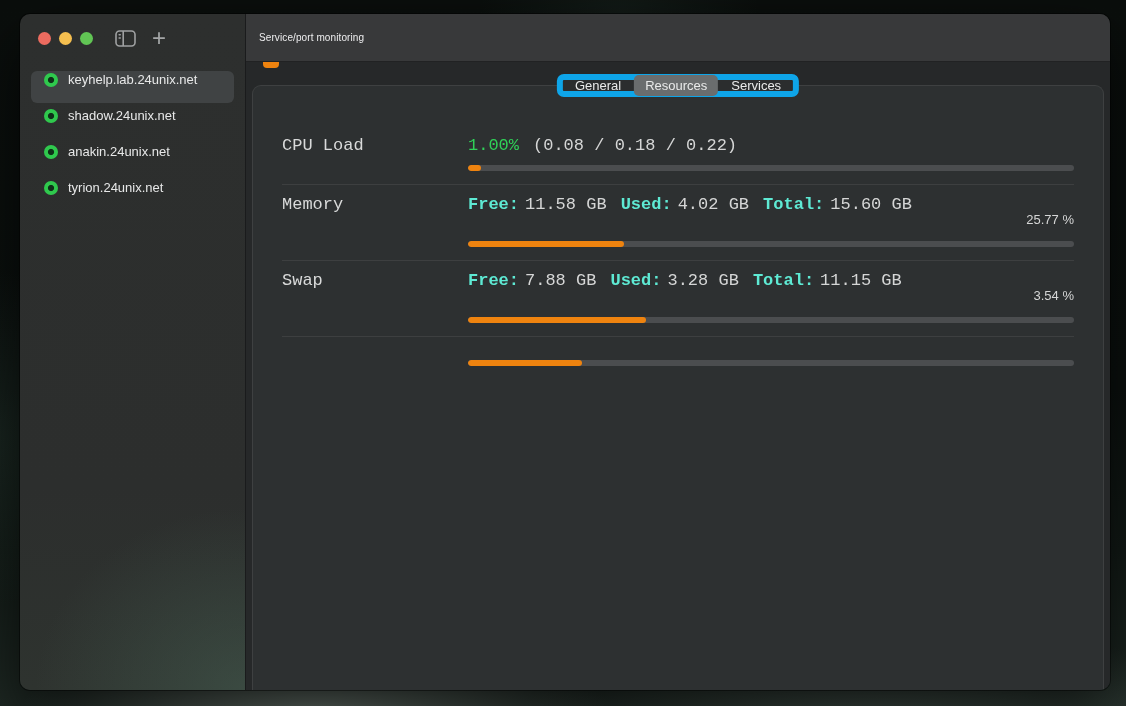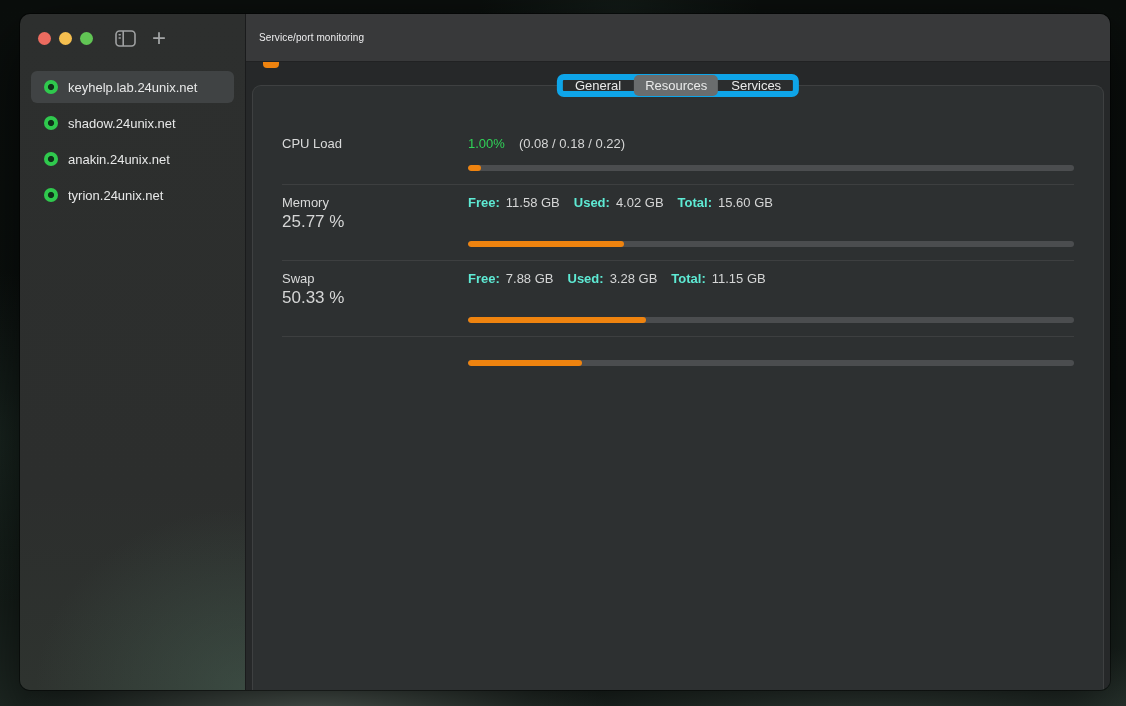--- a/index.html
+++ b/index.html
@@ -34,21 +34,21 @@
   .light { width:13px; height:13px; border-radius:50%; }
   .light.red    { background:#ec6b5f; }
   .light.yellow { background:#f5bf4f; }
   .light.green  { background:#61c554; }
   .tool-icons { display:flex; align-items:center; gap:16px; margin-left:22px; }
   .tool-btn { background:none; border:none; cursor:pointer; display:flex; align-items:center; justify-content:center; padding:0; }
   .plus-glyph { color:#a4a6a7; font-size:24px; font-weight:300; line-height:18px; }
 
   .server-list { padding:9px 11px; display:flex; flex-direction:column; gap:4px; }
   .server-item {
-    display:flex; align-items:center; gap:10px; height:24px;
+    display:flex; align-items:flex-end; gap:10px; height:24px;
     padding:16px 13px; border-radius:6px; font-size:13px; color:#e7e8e8; cursor:default;
     white-space:nowrap;
   }
   .server-item.selected { background:#404344; }
   .status-dot {
     width:14px; height:14px; border-radius:50%; flex:0 0 14px;
     background:radial-gradient(circle at 50% 50%, #0f3019 0 27%, #2fc94d 36% 100%);
   }
 
   
@@ -78,27 +78,27 @@
     display:flex; align-items:center; height:23px;
     background:#2b2d2e; border:6px solid #0ea5e9; border-radius:7px; z-index:5;
   }
   .tab {
     font-size:13px; color:#e9eaea; padding:0 11px; height:21px; margin:0 1px;
     display:flex; align-items:center; border-radius:5px; cursor:default; white-space:nowrap;
   }
   .tab.selected { background:#6a6d6e;text-align:center; }
 
   
-  .row-line { position:relative; height:16px; font-size:13px; }
+  .row-line { position:relative; height:16px; font-size:17px;font-family:Liberation Mono, monospace; }
   .row-label { position:absolute; left:0; top:0; color:#d9dada; }
   .row-values { margin-left:186px; color:#d5d6d6; display:flex; align-items:baseline; }
   .cpu-val { color:#30d158; margin-right:14px; }
   .kv { margin-right:14px; }
   .kv b { color:#5eead4; font-weight:700; margin-right:6px; }
-  .pct-line { height:16px; margin-top:1px; font-size:17px; color:#d5d6d6; }
+  .pct-line { height:16px; margin-top:1px; font-size:13px; color:#d5d6d6; text-align:right; }
   .bar { margin-left:186px; margin-top:13px; height:6px; border-radius:3px; background:#4b4d4f; overflow:hidden; position:relative; }
   .fill { position:absolute; left:0; top:0; bottom:0; background:#ee830f; border-radius:3px; min-width:13px; }
   .divider { margin-top:13px; height:1px; background:#3d3f40; }
   .section { padding-top:10px; }
 </style>
 </head>
 <body>
 
 <div class="window">
 
@@ -195,21 +195,21 @@
 
       <div class="section">
         <div class="row-line">
           <span class="row-label">Swap</span>
           <span class="row-values">
             <span class="kv"><b>Free:</b><span>7.88 GB</span></span>
             <span class="kv"><b>Used:</b><span>3.28 GB</span></span>
             <span class="kv"><b>Total:</b><span>11.15 GB</span></span>
           </span>
         </div>
-        <div class="pct-line">50.33 %</div>
+        <div class="pct-line">3.54 %</div>
         <div class="bar">
           <span class="fill" style="width: 29.39%;"></span>
         </div>
         <div class="divider"></div>
       </div>
 
       <div class="section">
         <div class="bar">
           <span class="fill" style="width: 18.81%;"></span>
         </div>

